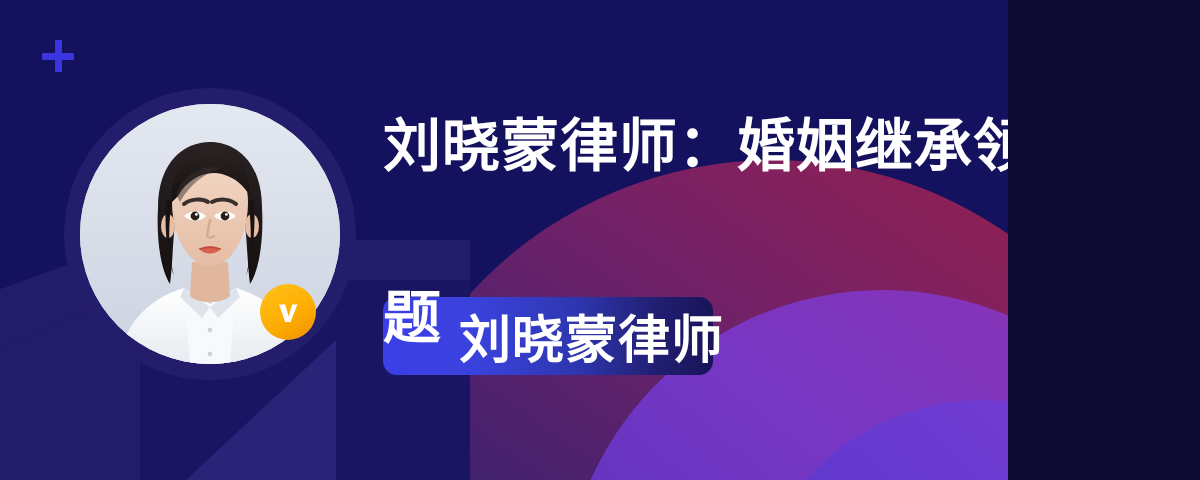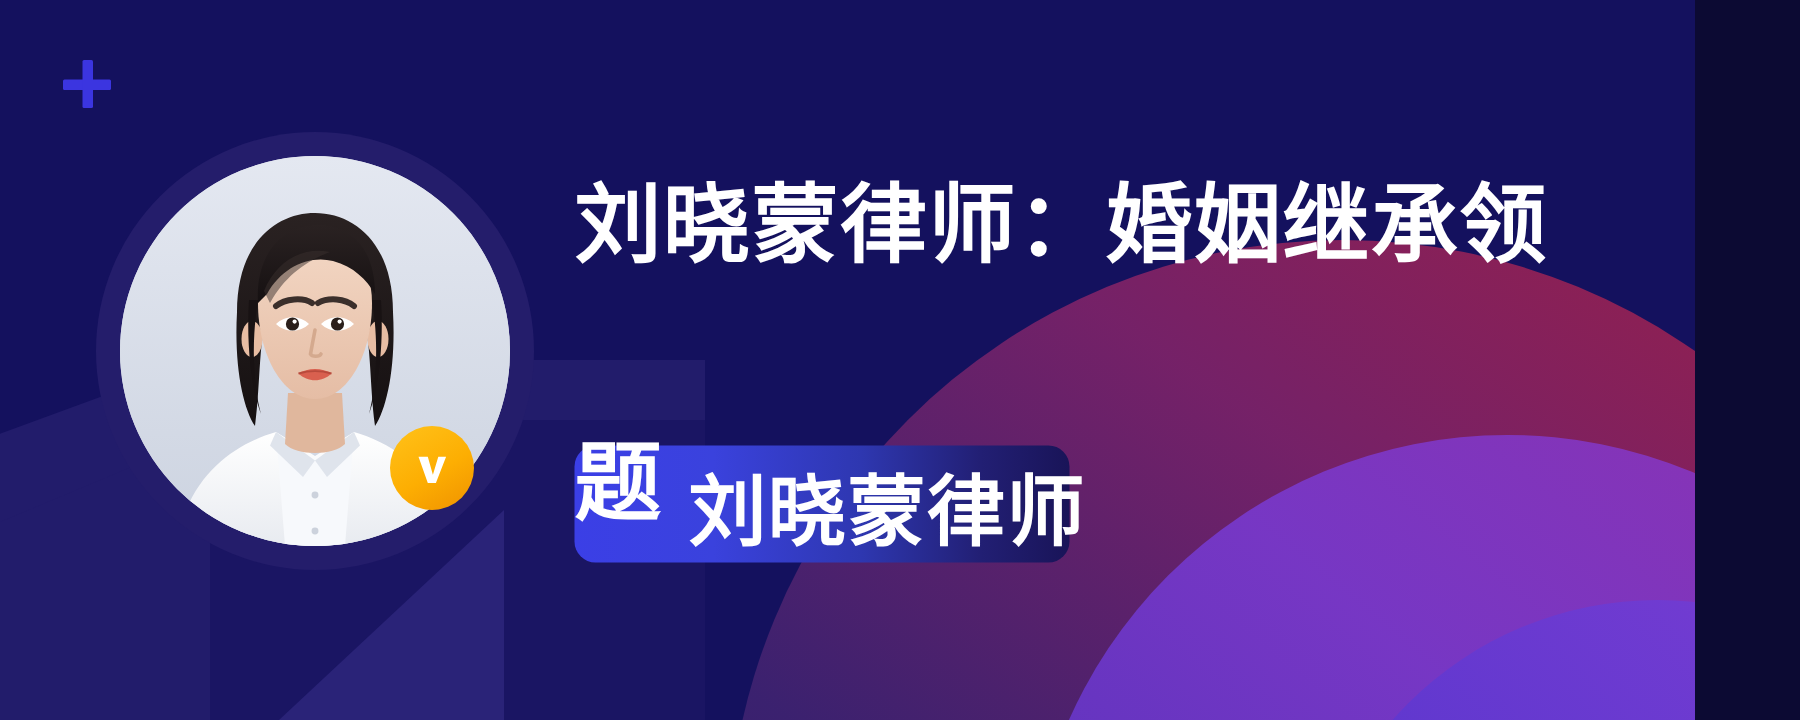--- a/index.html
+++ b/index.html
@@ -1,25 +1,25 @@
 <!DOCTYPE html>
 <html lang="zh-CN"><head>
 <meta charset="utf-8">
 <title>Lawyer Banner</title>
 <style>
   html,body{margin:0;padding:0;background:#0c0a33;}
   *{box-sizing:border-box;}
 
   .banner{
     position:relative;
-    width:1130px;
+    width:1008px;
     height:480px;
     overflow:hidden;
     background:#14115e;
-    font-family:Liberation Sans, sans-serif;
+    font-family:Liberation Mono, monospace;
     -webkit-font-smoothing:antialiased;
   }
 
   
   .deco-layer{position:absolute;inset:0;overflow:hidden;pointer-events:none;}
 
   
   .arc-outer{
     position:absolute;
     width:820px;height:820px;

